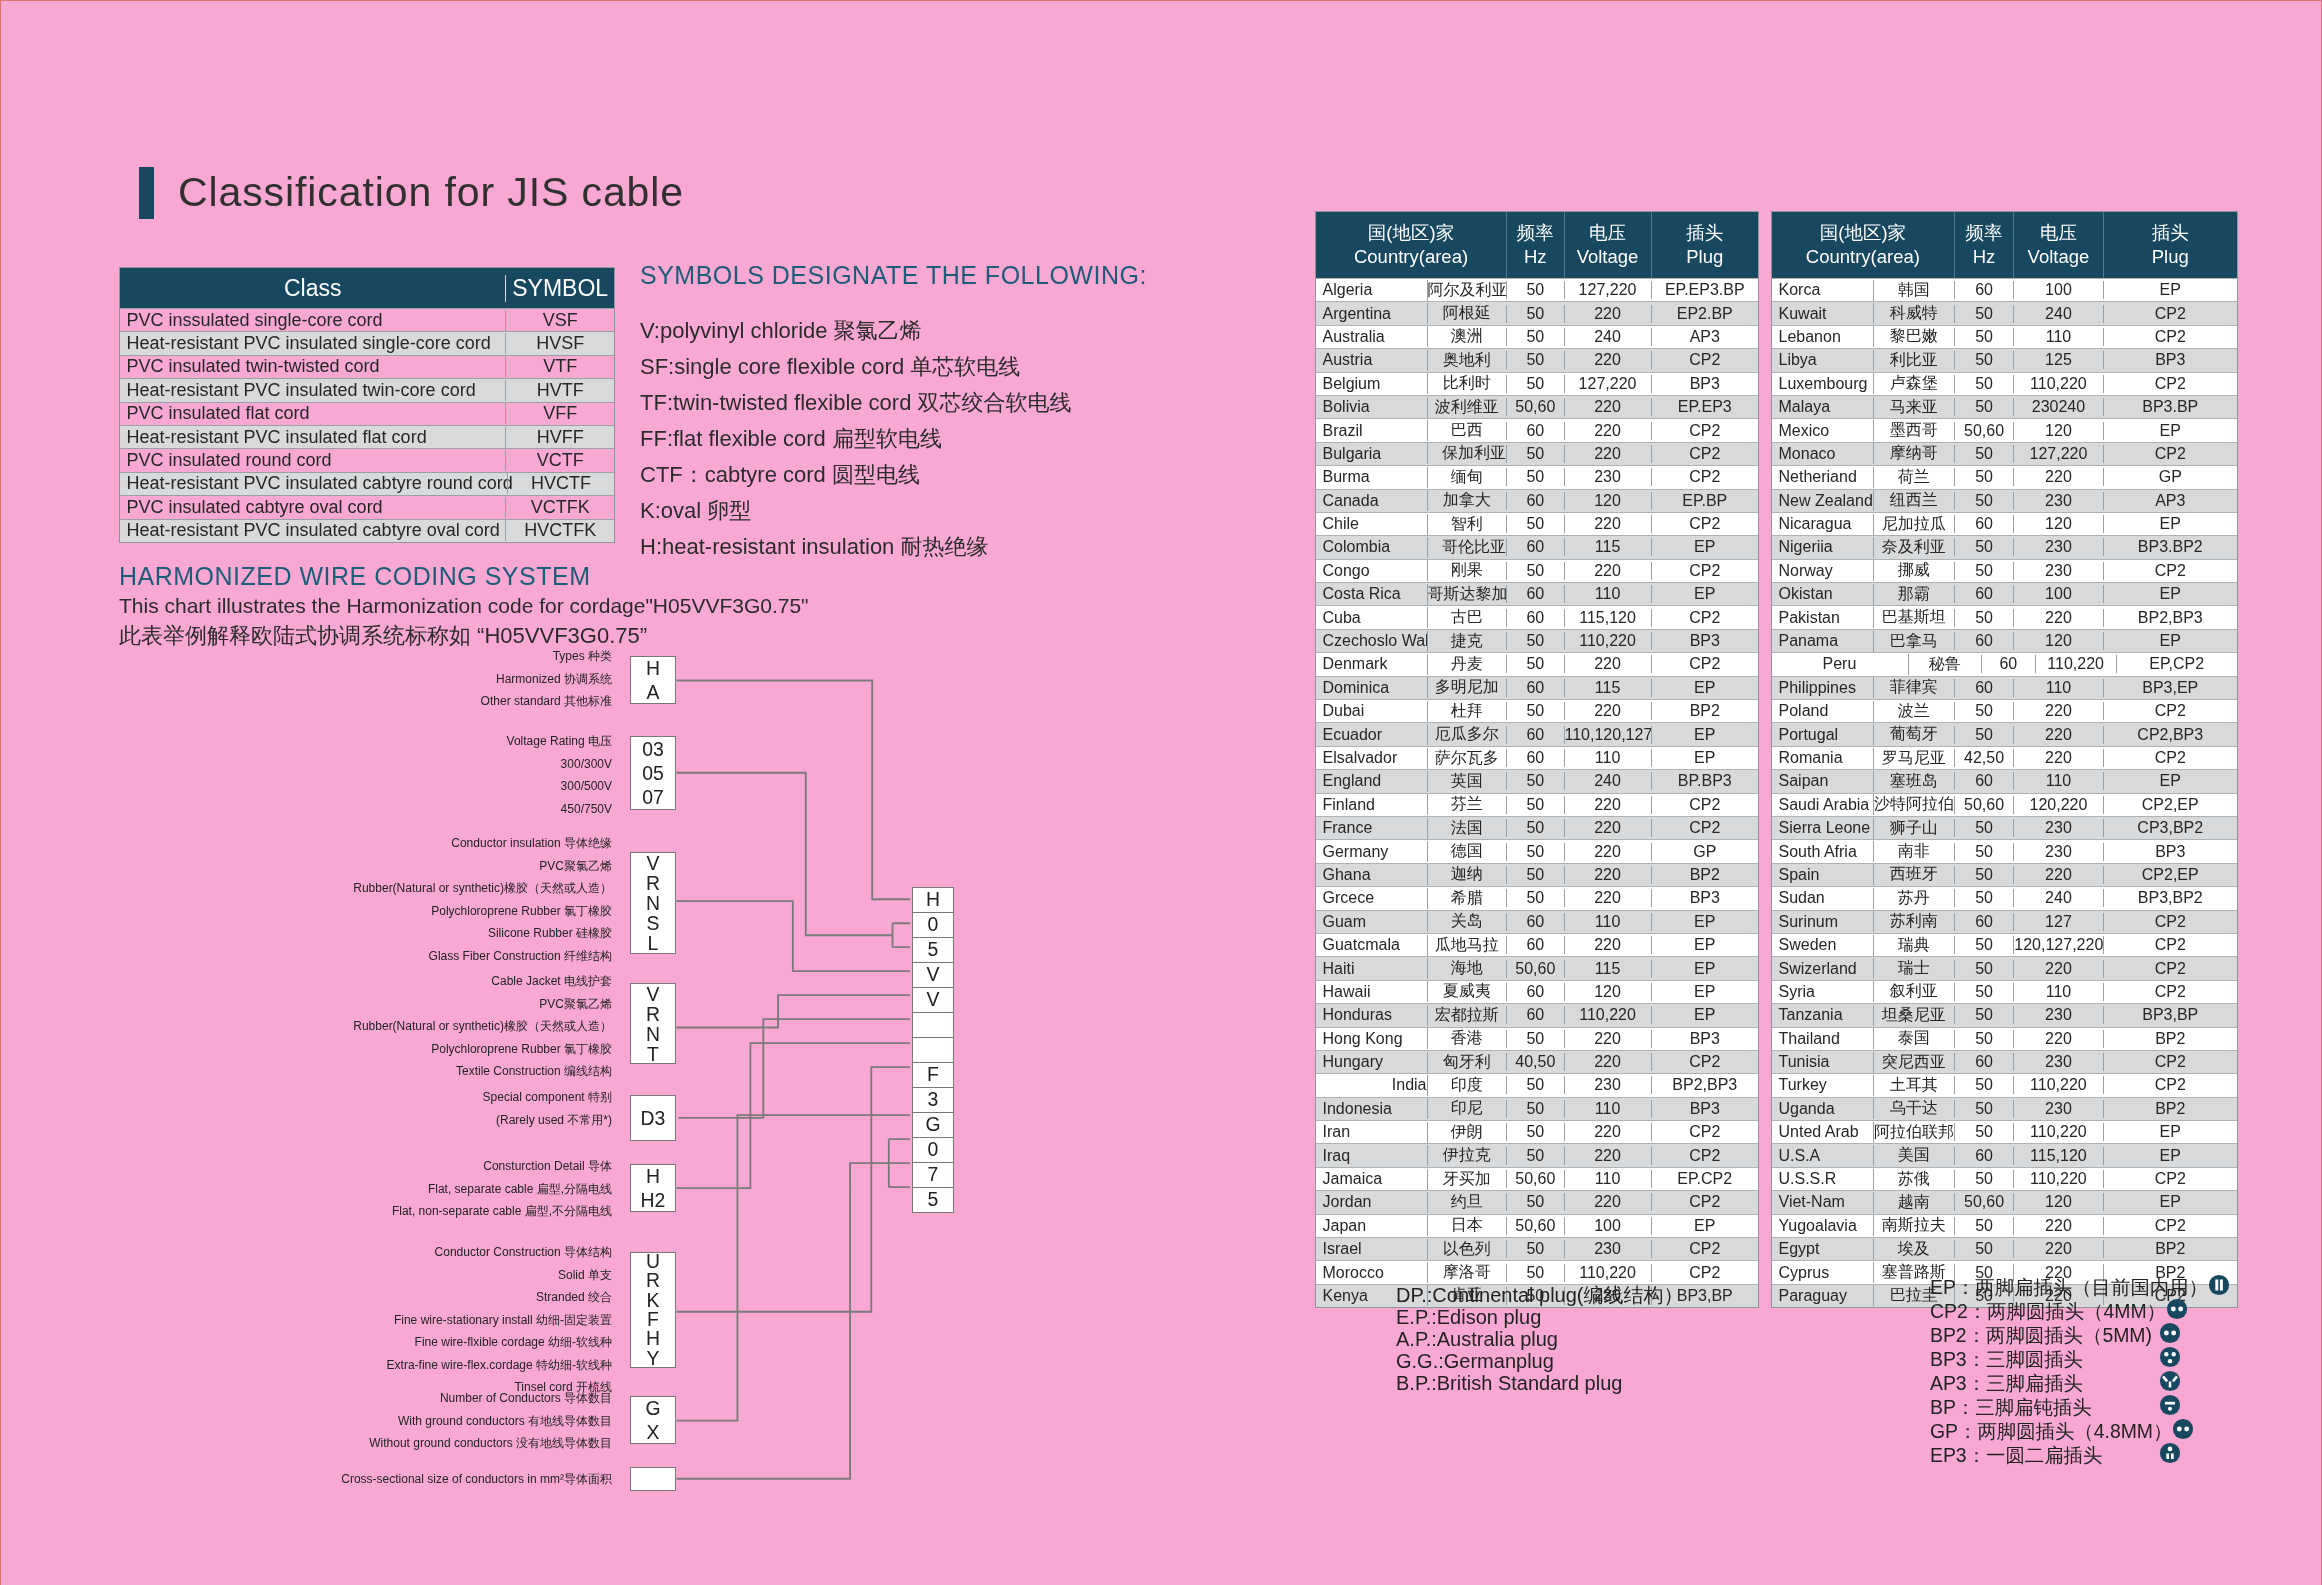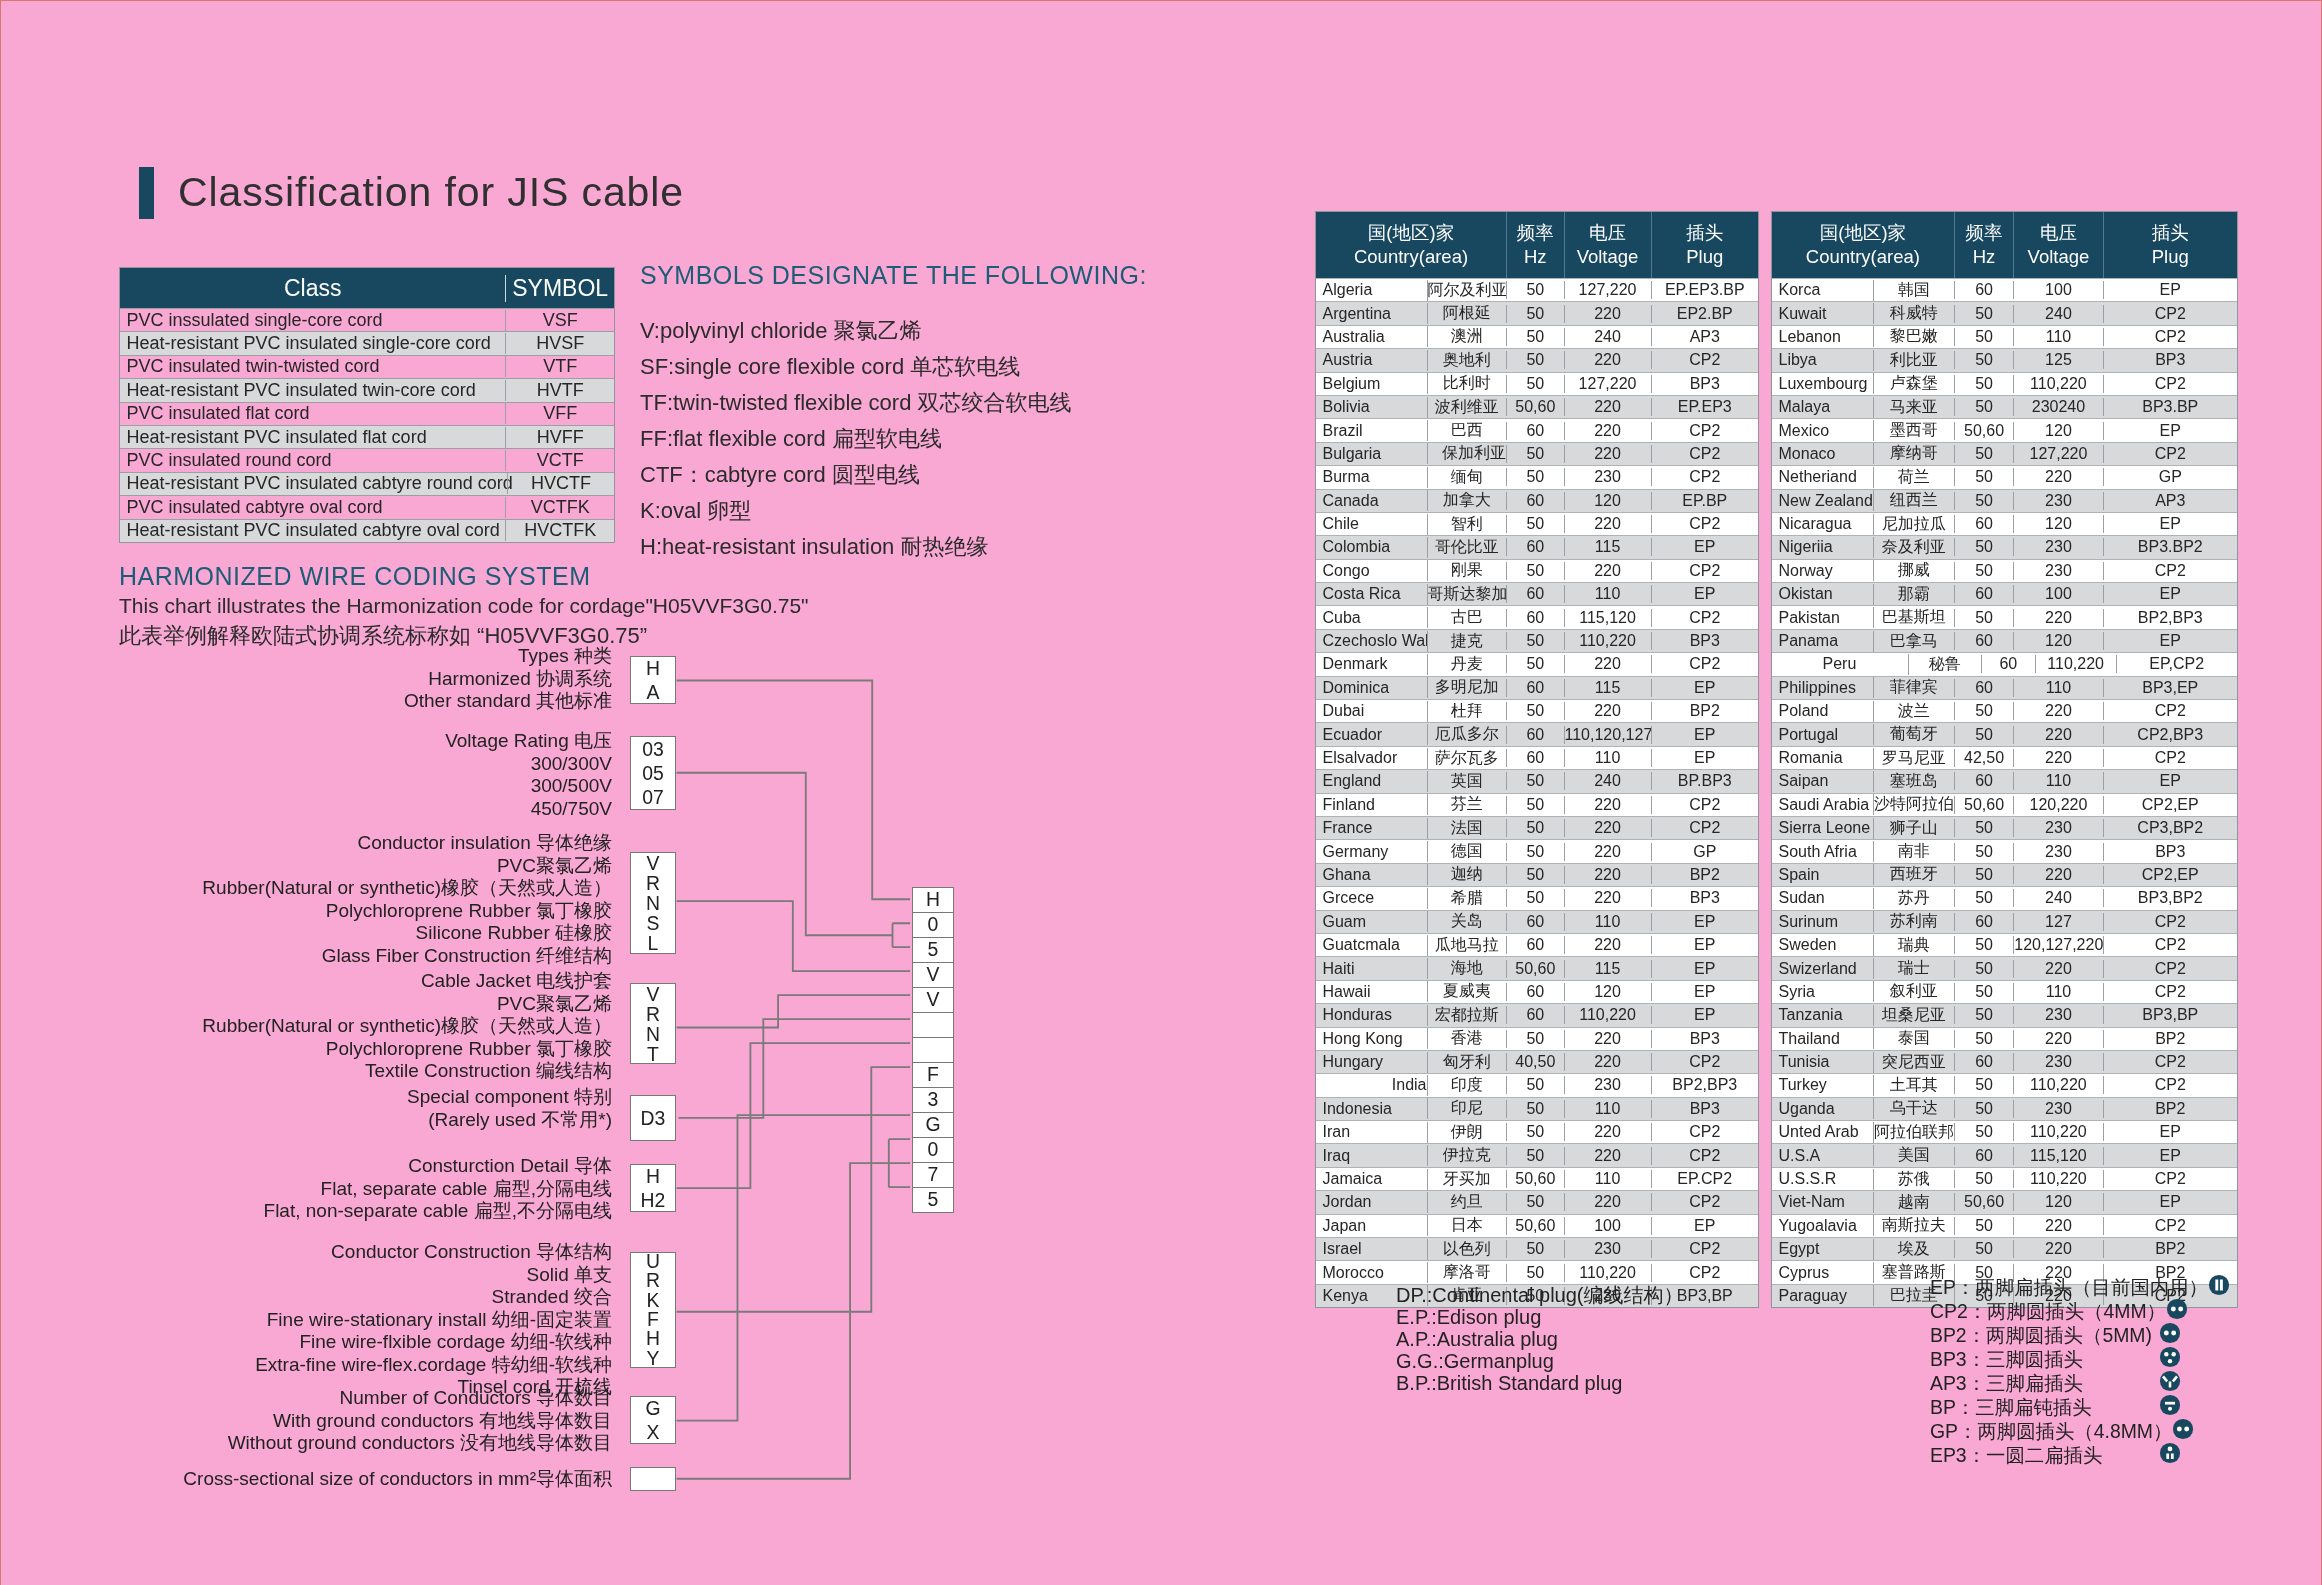--- a/index.html
+++ b/index.html
@@ -19,21 +19,21 @@
   .ct-row .c1{width:387px;padding-left:6.5px;box-sizing:border-box;font-size:18px;white-space:nowrap;}
   .ct-row .c2{width:109px;text-align:center;font-size:18px;border-left:0.9px solid #9aa0a3;box-sizing:border-box;}
   
   #symbols-heading{left:639px;top:260px;font-size:25px;color:#1d5c77;font-weight:500;letter-spacing:0.5px;white-space:nowrap;}
   #symbols-list{left:639px;top:312px;font-size:22px;line-height:36px;white-space:nowrap;color:#2b2b2b;}
   
   #harmonized-heading{left:118px;top:561px;font-size:25px;color:#1d5c77;font-weight:500;letter-spacing:0.5px;white-space:nowrap;}
   #harmonized-sub1{left:118px;top:593px;font-size:21px;color:#2b2b2b;white-space:nowrap;}
   #harmonized-sub2{left:118px;top:620px;font-size:22px;color:#2b2b2b;white-space:nowrap;}
   
-  .diagram-labels{position:absolute;right:1709px;text-align:right;font-size:19px;line-height:22.5px;white-space:nowrap;color:#222;}
+  .diagram-labels{position:absolute;right:1709px;text-align:right;font-size:12px;line-height:22.5px;white-space:nowrap;color:#222;}
   .code-box{position:absolute;left:629px;width:46px;border:1.8px solid #787878;box-sizing:border-box;background:#fff;
             display:flex;flex-direction:column;justify-content:center;align-items:center;font-size:19.4px;color:#222;}
   .code-box span{display:block;}
   #code-column{position:absolute;left:911px;top:886px;width:42px;border:1.8px solid #787878;box-sizing:border-box;background:#fff;}
   #code-column .cell{height:24px;border-top:0.9px solid #787878;text-align:center;font-size:19.4px;line-height:23px;color:#222;}
   #code-column .cell:first-child{border-top:none;}
   #diagram-svg{left:0;top:0;pointer-events:none;}
   
   .cgroup{position:absolute;top:210px;border:0.9px solid #8f9598;box-sizing:border-box;background:#fff;}
   .cg-header{display:flex;background:#17485f;color:#fff;height:66px;}
@@ -341,21 +341,21 @@
       </div>
       <div class="crow">
         <div class="cc" style="width: 25%;">Chile</div>
         <div class="cc" style="width: 18%;">智利</div>
         <div class="cc" style="width: 13%;">50</div>
         <div class="cc" style="width: 19.7%;">220</div>
         <div class="cc" style="width: 24.3%;">CP2</div>
       </div>
       <div class="crow alt">
         <div class="cc" style="width: 25%;">Colombia</div>
-        <div class="cc" style="width: 18%;">哥伦比亚</div>
+        <div class="cc" style="width: 18%; text-align: right;">哥伦比亚</div>
         <div class="cc" style="width: 13%;">60</div>
         <div class="cc" style="width: 19.7%;">115</div>
         <div class="cc" style="width: 24.3%;">EP</div>
       </div>
       <div class="crow">
         <div class="cc" style="width: 25%;">Congo</div>
         <div class="cc" style="width: 18%;">刚果</div>
         <div class="cc" style="width: 13%;">50</div>
         <div class="cc" style="width: 19.7%;">220</div>
         <div class="cc" style="width: 24.3%;">CP2</div>

